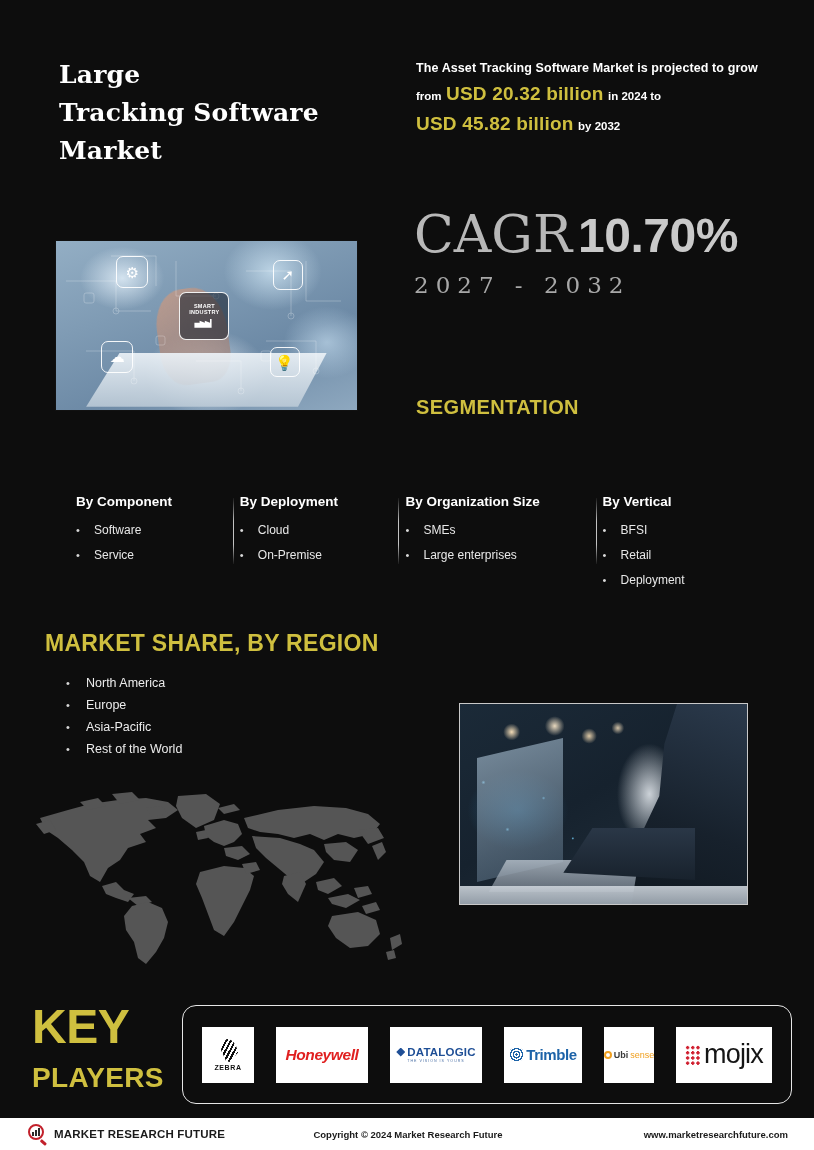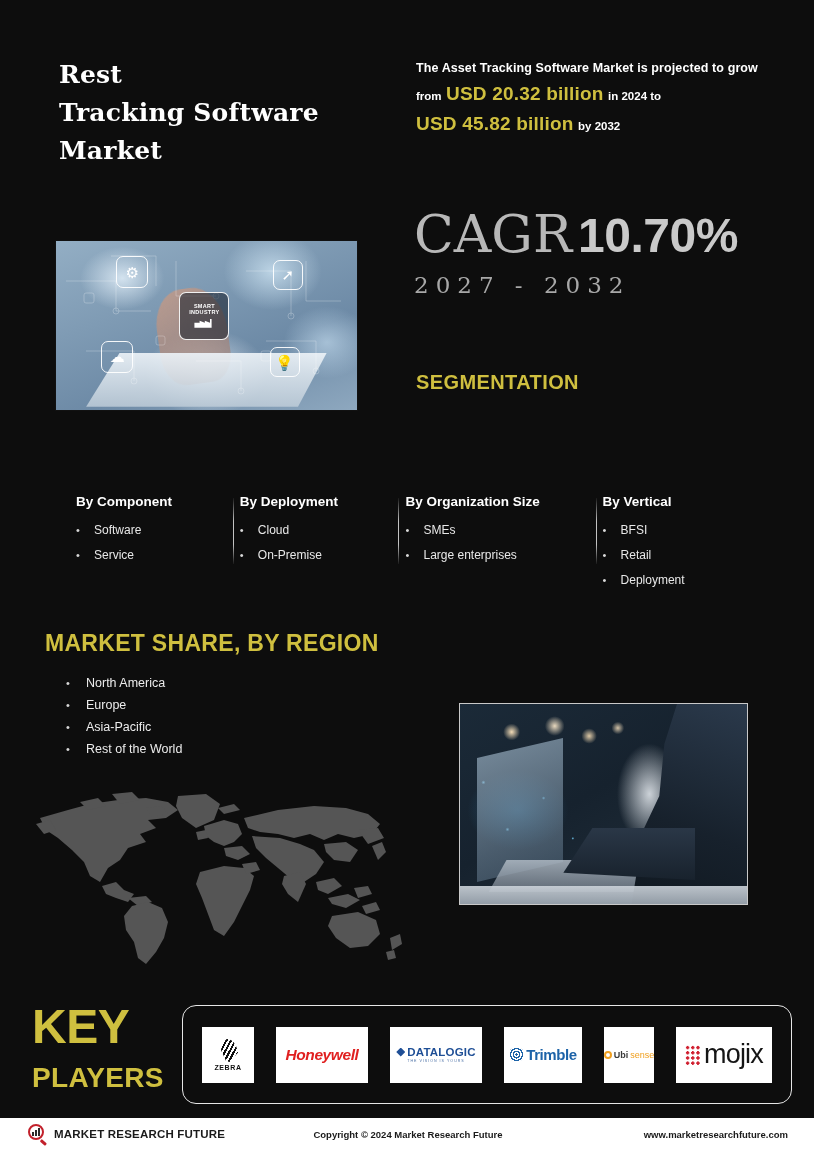--- a/index.html
+++ b/index.html
@@ -181,21 +181,21 @@
     font-family: "DejaVu Serif", "Liberation Serif", serif;
     font-size: 23px;
     color: #a8a8a8;
     letter-spacing: 7px;
   }
 
   
   .seg-heading {
     position: absolute;
     left: 416px;
-    top: 371px;
+    top: 396px;
     font-size: 20px;
     font-weight: bold;
     color: #cfbf3f;
     letter-spacing: 0.4px;
   }
 
   
   .seg-row {
     position: absolute;
     left: 76px;
@@ -553,21 +553,21 @@
     font-weight: bold;
     color: #1a1a1a;
   }
 </style>
 </head>
 <body>
 
 <div class="poster">
 
   <div class="title-block">
-    <div class="title-line">Rest</div>
+    <div class="title-line">Large</div>
     <div class="title-line">Tracking Software</div>
     <div class="title-line">Market</div>
   </div>
 
   <div class="hero-img">
     <div class="hero-bg"></div>
     <div class="hero-hand"></div>
     <div class="hero-laptop"></div>
     <svg class="hero-net" viewBox="0 0 301 169" preserveAspectRatio="none">
       <g stroke="#ffffff" stroke-width="0.6" fill="none" opacity="0.75">

